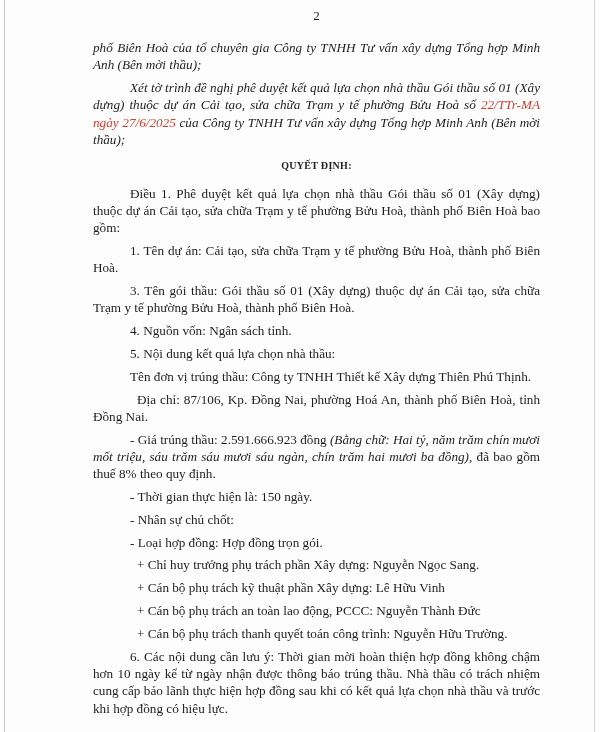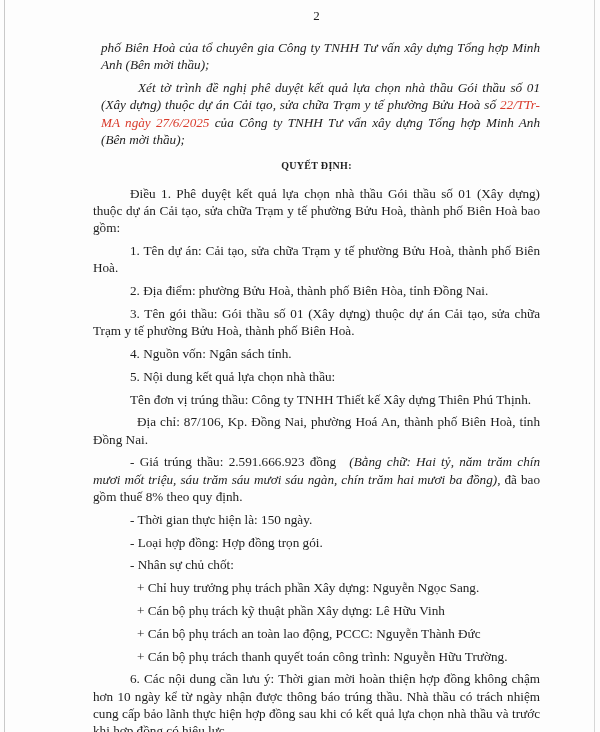--- a/index.html
+++ b/index.html
@@ -12,21 +12,21 @@
   }
   .page { position: relative; width: 600px; height: 732px; overflow: hidden; background: #fdfdfd; }
   .edge { position: absolute; top: 0; bottom: 0; width: 1px; }
   .edge-left  { left: 4px;  background: #c9c9c9; }
   .edge-right { right: 5px; background: #d6d6d6; }
   .content { position: absolute; left: 93px; top: 8px; width: 447px; }
   .pagenum { text-align: center; font-size: 13px; margin: 0 0 15px 0; }
   p { margin: 0 0 5.5px 0; font-size: 13.2px; line-height: 17.3px; text-align: justify; }
   .ind  { text-indent: 37px; }
   .ind2 { text-indent: 44px; }
-  .it   { font-style: italic; margin-left: 8px; }
+  .it   { font-style: italic; }
   .red  { color: #d93b2c; }
   .heading {
     font-size: 10px; font-weight: bold; text-align: center;
     margin: 9px 0 10px 0; letter-spacing: 0.3px;
   }
   b { font-weight: normal; }
 </style>
 </head>
 <body>
 
@@ -41,39 +41,38 @@
     <p class="it"><span>phố Biên Hoà của tổ chuyên gia Công ty TNHH Tư vấn xây dựng Tổng hợp Minh Anh (Bên mời thầu);</span></p>
 
     <p class="it ind"><span>Xét tờ trình đề nghị phê duyệt kết quả lựa chọn nhà thầu Gói thầu số 01 (Xây dựng) thuộc dự án Cải tạo, sửa chữa Trạm y tế phường Bửu Hoà số </span><span class="red">22/TTr-MA ngày 27/6/2025</span><span> của Công ty TNHH Tư vấn xây dựng Tổng hợp Minh Anh (Bên mời thầu);</span></p>
 
     <p class="heading">QUYẾT ĐỊNH:</p>
 
     <p class="ind"><b>Điều 1.</b><span> Phê duyệt kết quả lựa chọn nhà thầu Gói thầu số 01 (Xây dựng) thuộc dự án Cải tạo, sửa chữa Trạm y tế phường Bửu Hoà, thành phố Biên Hoà bao gồm:</span></p>
 
     <p class="ind">1. Tên dự án: Cải tạo, sửa chữa Trạm y tế phường Bửu Hoà, thành phố Biên Hoà.</p>
 
-    <p class="ind">2. Địa điểm: phường Bửu Hoà, thành phố Biên Hòa, tỉnh Đồng Nai.</p>
 
     <p class="ind">3. Tên gói thầu: Gói thầu số 01 (Xây dựng) thuộc dự án Cải tạo, sửa chữa Trạm y tế phường Bửu Hoà, thành phố Biên Hoà.</p>
 
     <p class="ind">4. Nguồn vốn: Ngân sách tỉnh.</p>
 
     <p class="ind">5. Nội dung kết quả lựa chọn nhà thầu:</p>
 
     <p class="ind">Tên đơn vị trúng thầu: Công ty TNHH Thiết kế Xây dựng Thiên Phú Thịnh.</p>
 
     <p class="ind2">Địa chỉ: 87/106, Kp. Đồng Nai, phường Hoá An, thành phố Biên Hoà, tỉnh Đồng Nai.</p>
 
     <p class="ind"><span>- Giá trúng thầu: </span><b>2.591.666.923 đồng</b><span class="it"> (Bằng chữ: Hai tỷ, năm trăm chín mươi mốt triệu, sáu trăm sáu mươi sáu ngàn, chín trăm hai mươi ba đồng)</span><span>, đã bao gồm thuế 8% theo quy định.</span></p>
 
     <p class="ind"><span>- Thời gian thực hiện là: </span><b>150 ngày</b><span>.</span></p>
 
+    <p class="ind">- Nhân sự chủ chốt:</p>
+
     <p class="ind">- Loại hợp đồng: Hợp đồng trọn gói.</p>
-
-    <p class="ind">- Nhân sự chủ chốt:</p>
 
     <p class="ind2">+ Chỉ huy trưởng phụ trách phần Xây dựng: Nguyễn Ngọc Sang.</p>
 
     <p class="ind2">+ Cán bộ phụ trách kỹ thuật phần Xây dựng: Lê Hữu Vinh</p>
 
     <p class="ind2">+ Cán bộ phụ trách an toàn lao động, PCCC: Nguyễn Thành Đức</p>
 
     <p class="ind2">+ Cán bộ phụ trách thanh quyết toán công trình: Nguyễn Hữu Trường.</p>
 
     <p class="ind">6. Các nội dung cần lưu ý: Thời gian mời hoàn thiện hợp đồng không chậm hơn 10 ngày kể từ ngày nhận được thông báo trúng thầu. Nhà thầu có trách nhiệm cung cấp bảo lãnh thực hiện hợp đồng sau khi có kết quả lựa chọn nhà thầu và trước khi hợp đồng có hiệu lực.</p>

